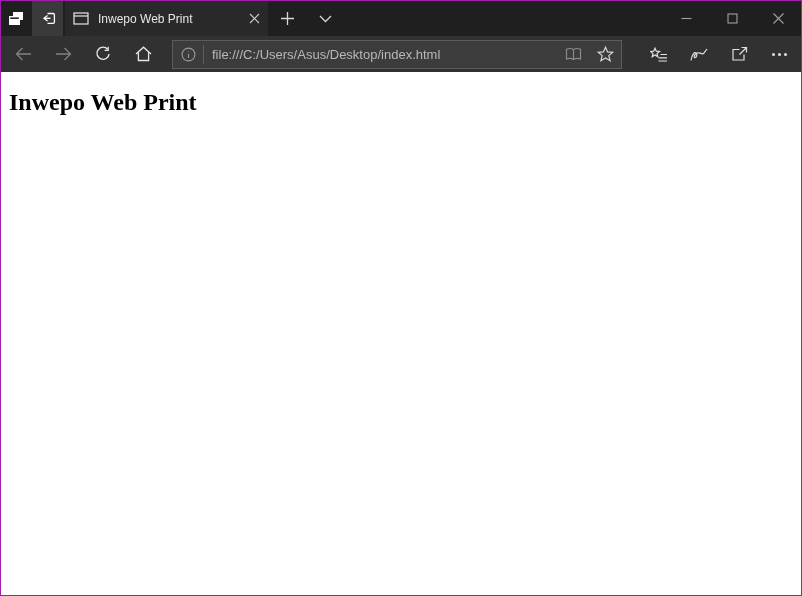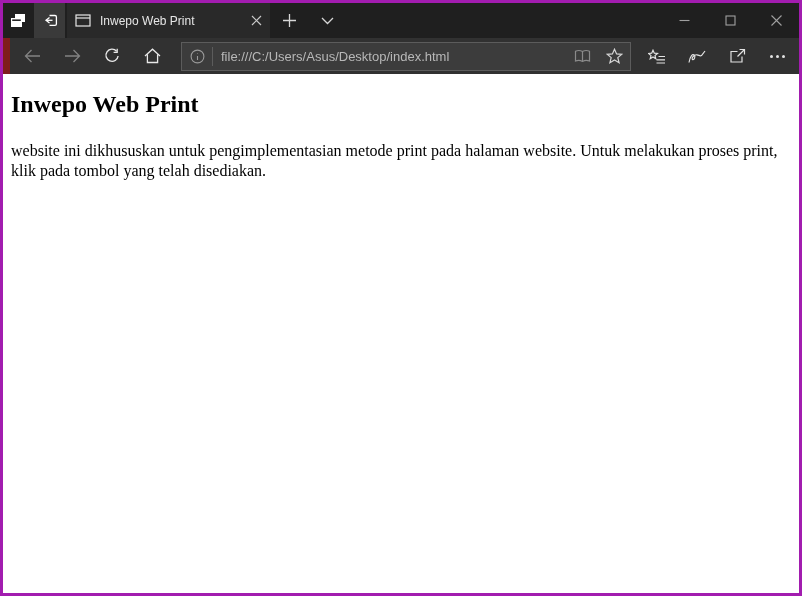--- a/index.html
+++ b/index.html
@@ -1,21 +1,21 @@
 <!DOCTYPE html>
 <html><head>
 <meta charset="utf-8">
 <style>
   * { box-sizing: border-box; }
   html, body { margin: 0; padding: 0; background: #d8d8d8; }
   body { width: 802px; height: 596px; font-family: "Liberation Sans", sans-serif; }
 
   .window {
     width: 802px; height: 596px;
-    border: 3px solid #a21caf;
+    border: 1px solid #a21caf;
     display: flex; flex-direction: column;
     background: #7f1d1d;
     overflow: hidden;
   }
 
   
   .titlebar {
     flex: 0 0 35px; height: 35px;
     background: #1f1f1f;
     display: flex; align-items: stretch;
@@ -47,21 +47,20 @@
     width: 46px; display: flex; align-items: center; justify-content: center;
     color: #a0a0a0;
   }
 
   
   .navbar {
     flex: 0 0 36px; height: 36px;
     background: #313131;
     display: flex; align-items: center;
     padding: 0 2px;
-    margin-left: 7px;
   }
   .navbar button { background: transparent; border: none; padding: 0; margin: 0; cursor: default; }
   .nav-btn {
     width: 40px; height: 36px;
     display: flex; align-items: center; justify-content: center;
     color: #e8e8e8;
   }
   .nav-btn.dim { color: #828282; }
   .address-bar {
     width: 450px; height: 29px;
@@ -291,16 +290,15 @@
             <circle cx="8.5" cy="2.5" r="1.5"></circle>
             <circle cx="14.5" cy="2.5" r="1.5"></circle>
           </svg>
         </span>
       </button>
     </div>
   </div>
 
   <div class="page">
     <h1 class="page-heading">Inwepo Web Print</h1>
-    <p class="page-paragraph">website ini dikhususkan untuk pengimplementasian metode print pada halaman website. Untuk melakukan proses print, klik pada tombol yang telah disediakan.</p>
   </div>
 
 </div>
 
 </body></html>

